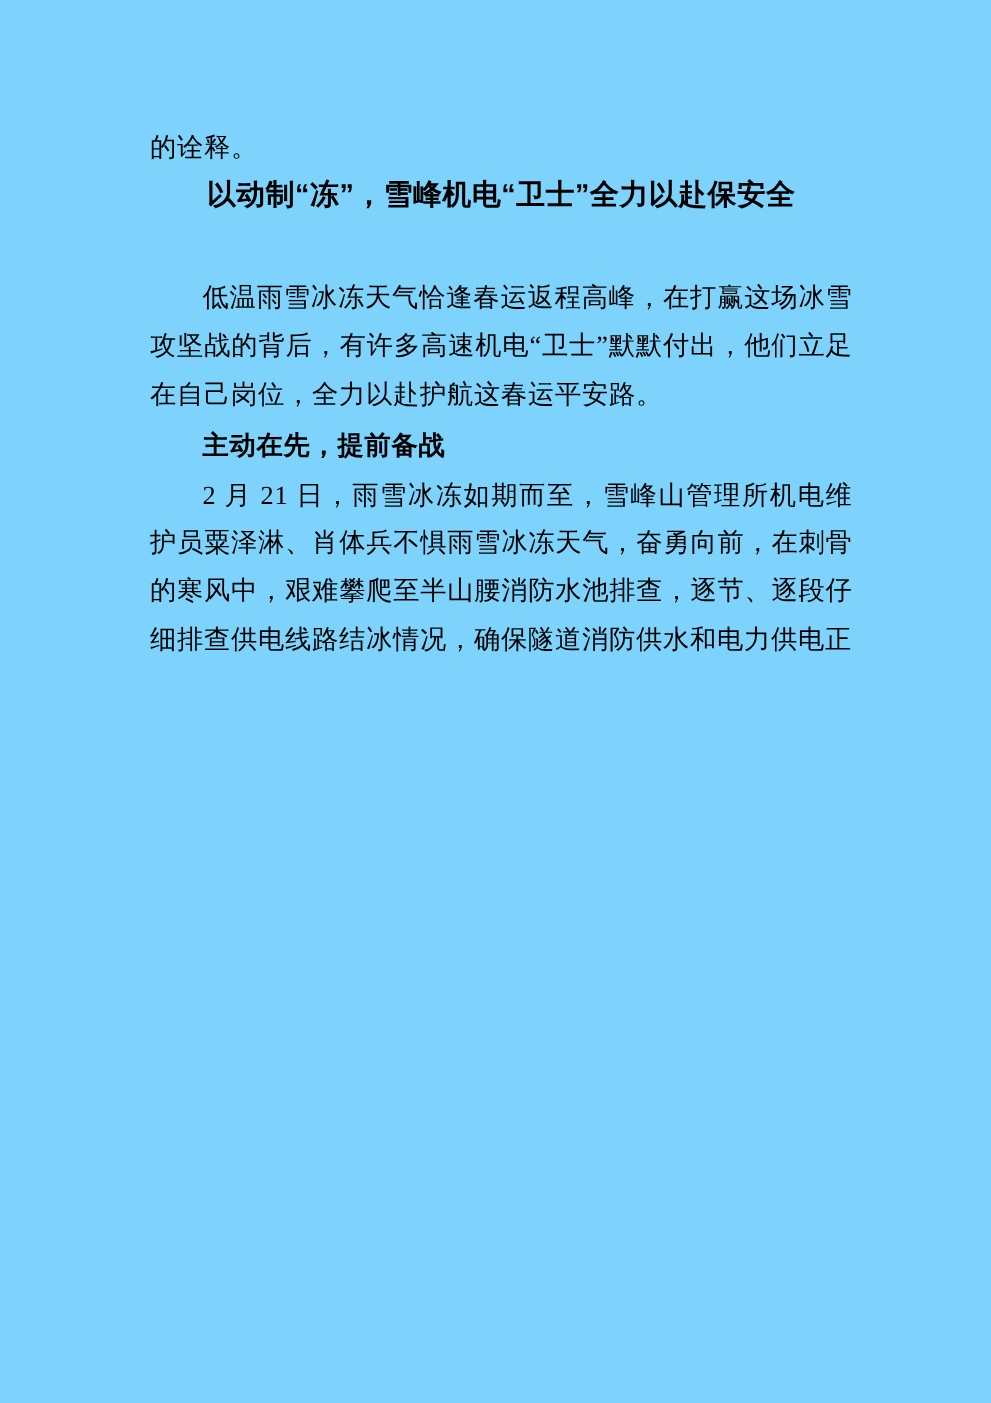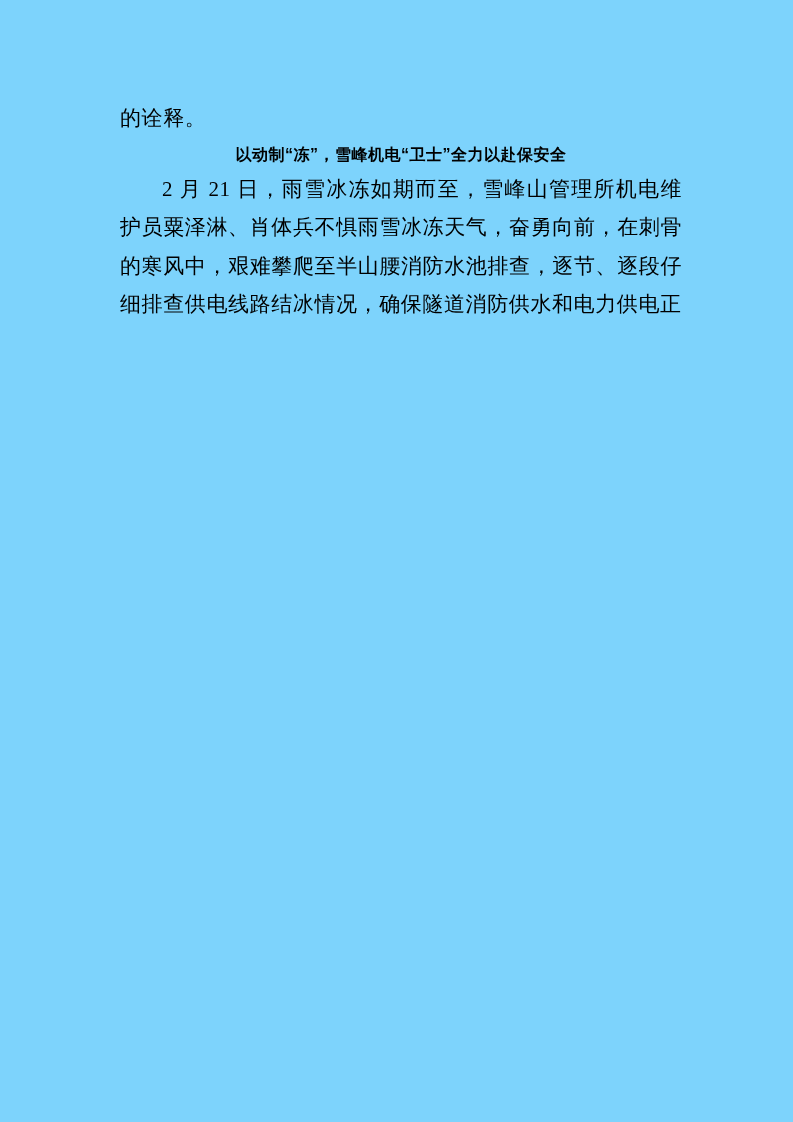--- a/index.html
+++ b/index.html
@@ -36,21 +36,21 @@
     text-indent: 2em;
   }
   .source-line {
     text-align: right;
     padding-right: 14px;
   }
   .article-title {
     margin: 29px 0 0 0;
     font-family: "Liberation Sans", sans-serif;
     font-weight: bold;
-    font-size: 16px;
+    font-size: 23px;
     line-height: 30px;
     text-align: center;
     letter-spacing: 0.5px;
   }
   .sec2 p {
     line-height: 38.4px;
     text-align: justify;
     text-justify: inter-character;
   }
   .intro {
@@ -78,19 +78,21 @@
 <div class="page">
   <div class="content">
 
     <div class="sec1">
       <p>的诠释。</p>
     </div>
 
     <p class="article-title">以动制“冻”，雪峰机电“卫士”全力以赴保安全</p>
 
     <div class="sec2">
+      <p class="indent intro">低温雨雪冰冻天气恰逢春运返程高峰，在打赢这场冰雪攻坚战的背后，有许多高速机电“卫士”默默付出，他们立足在自己岗位，全力以赴护航这春运平安路。</p>
 
+      <p class="sub-heading first">主动在先，提前备战</p>
 
       <p class="indent">2 月 21 日，雨雪冰冻如期而至，雪峰山管理所机电维护员粟泽淋、肖体兵不惧雨雪冰冻天气，奋勇向前，在刺骨的寒风中，艰难攀爬至半山腰消防水池排查，逐节、逐段仔细排查供电线路结冰情况，确保隧道消防供水和电力供电正</p>
     </div>
 
   </div>
 </div>
 
 </body></html>

